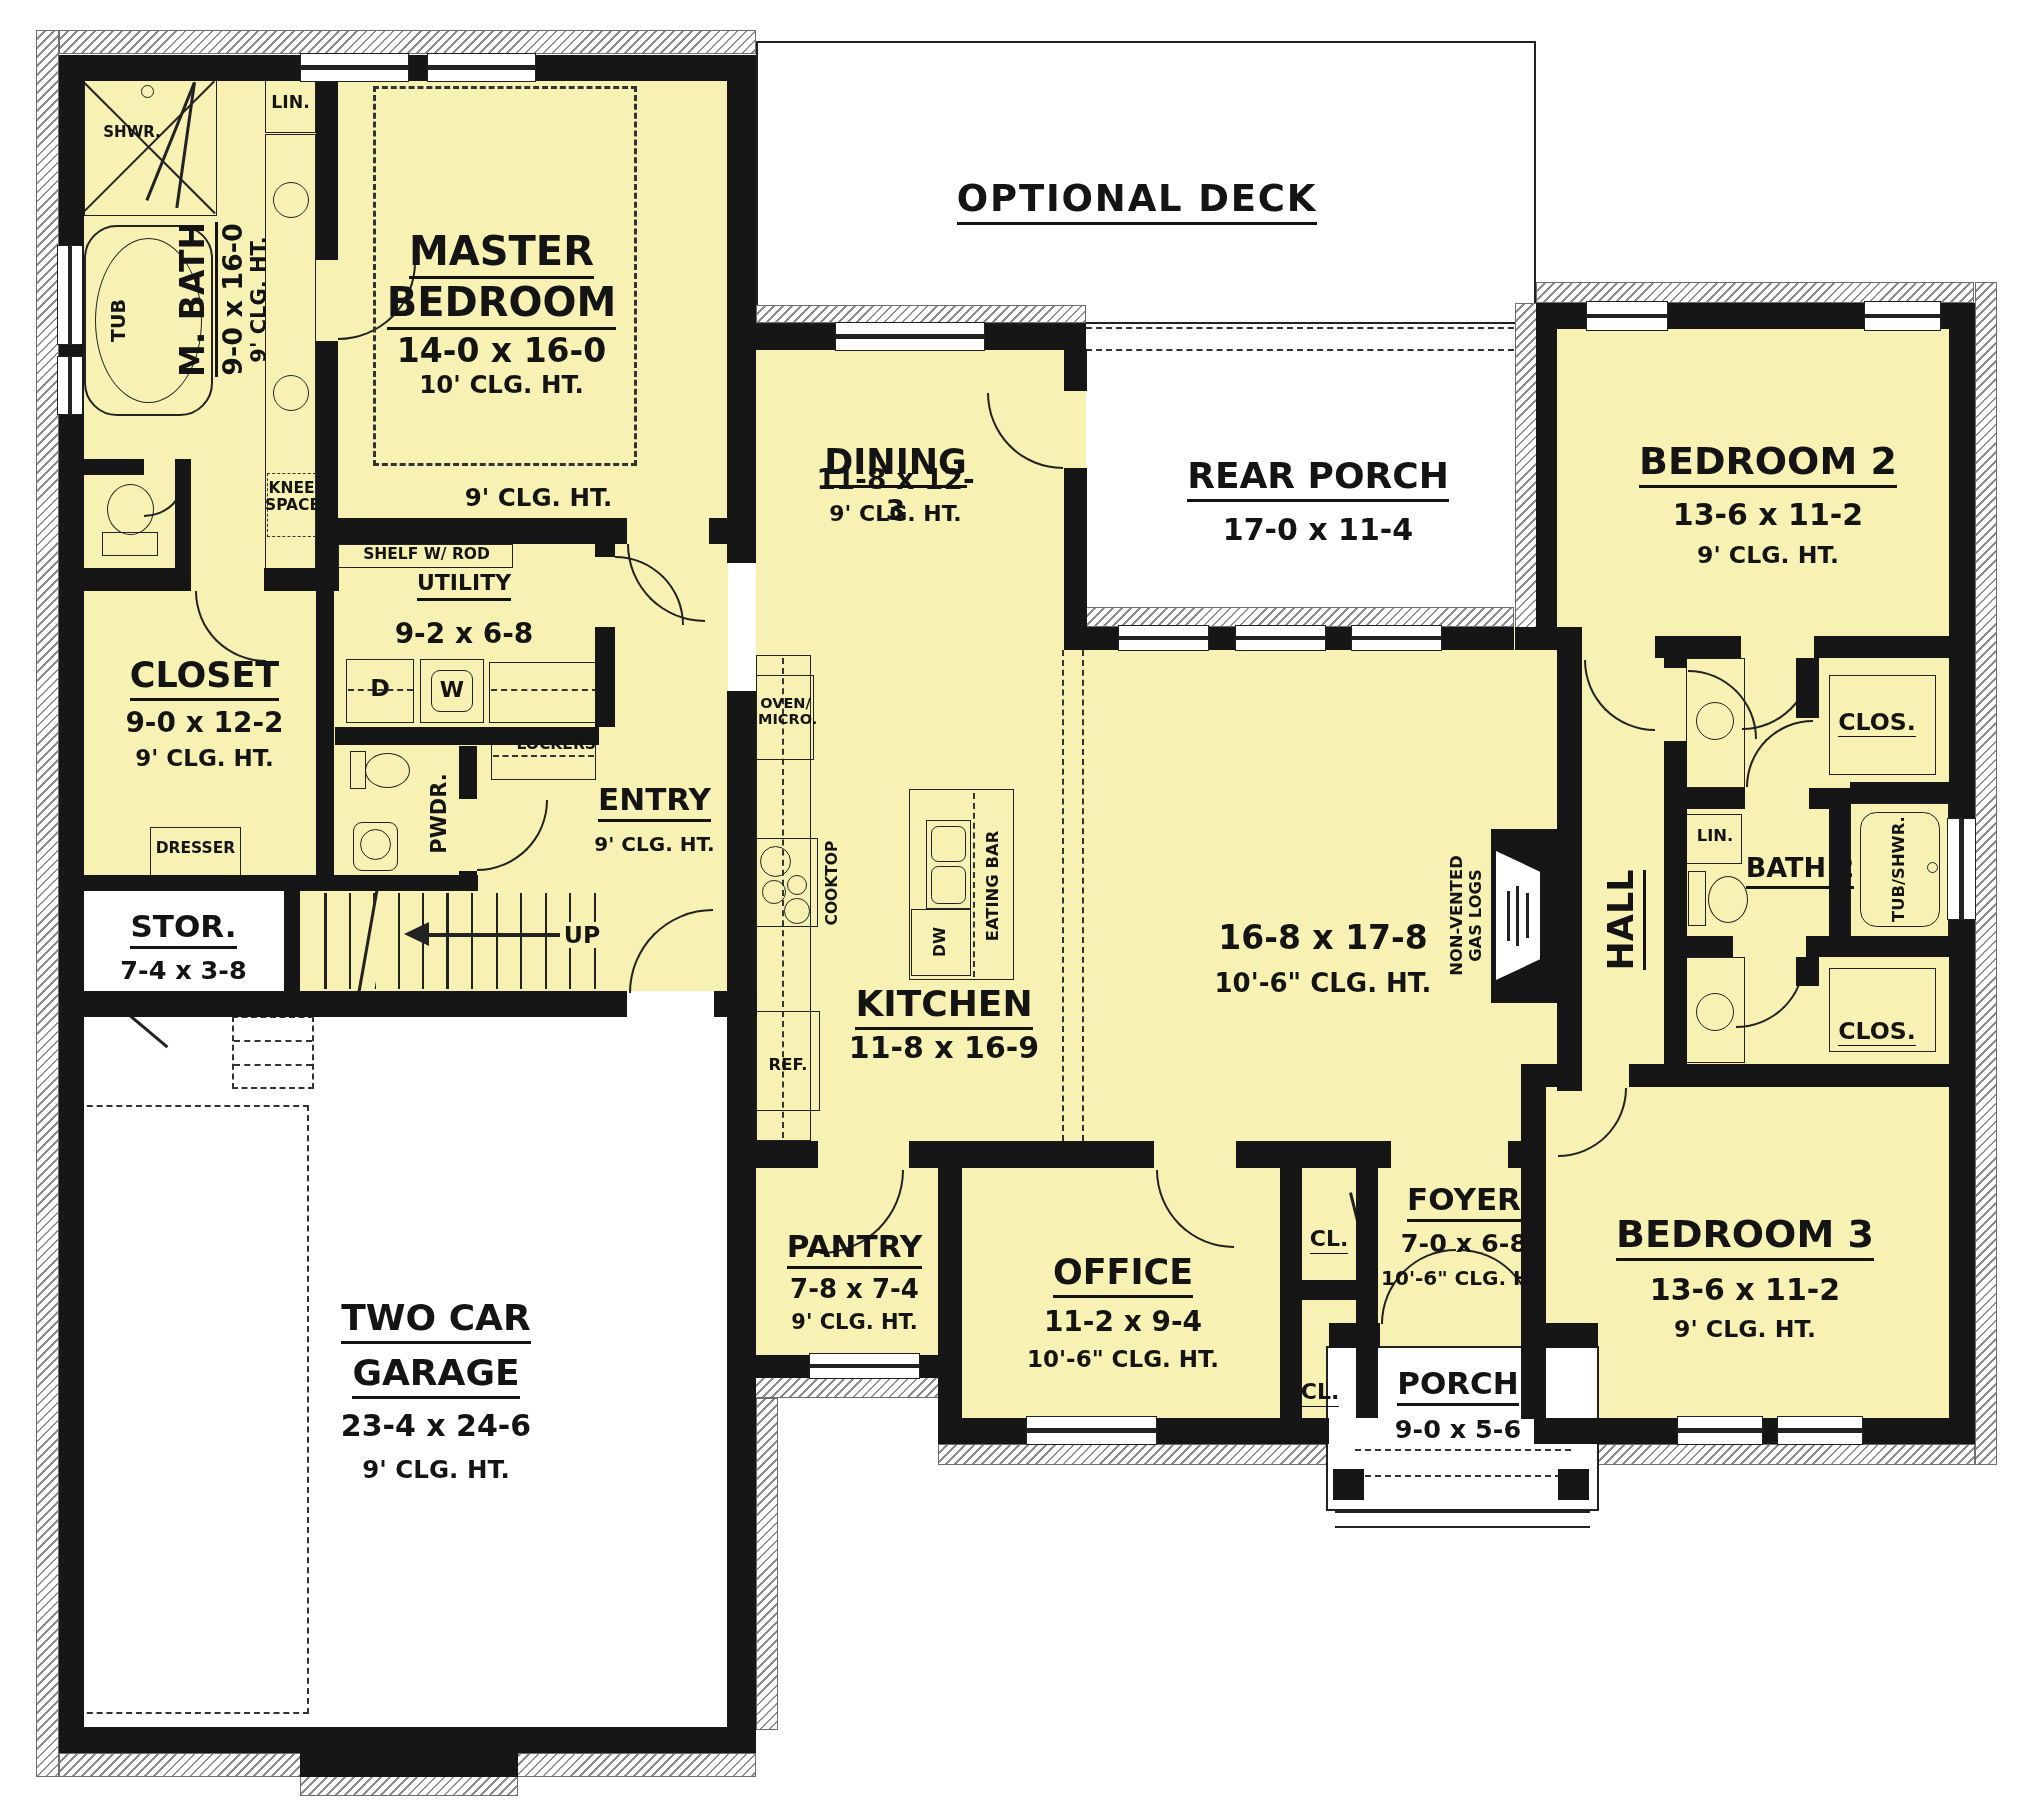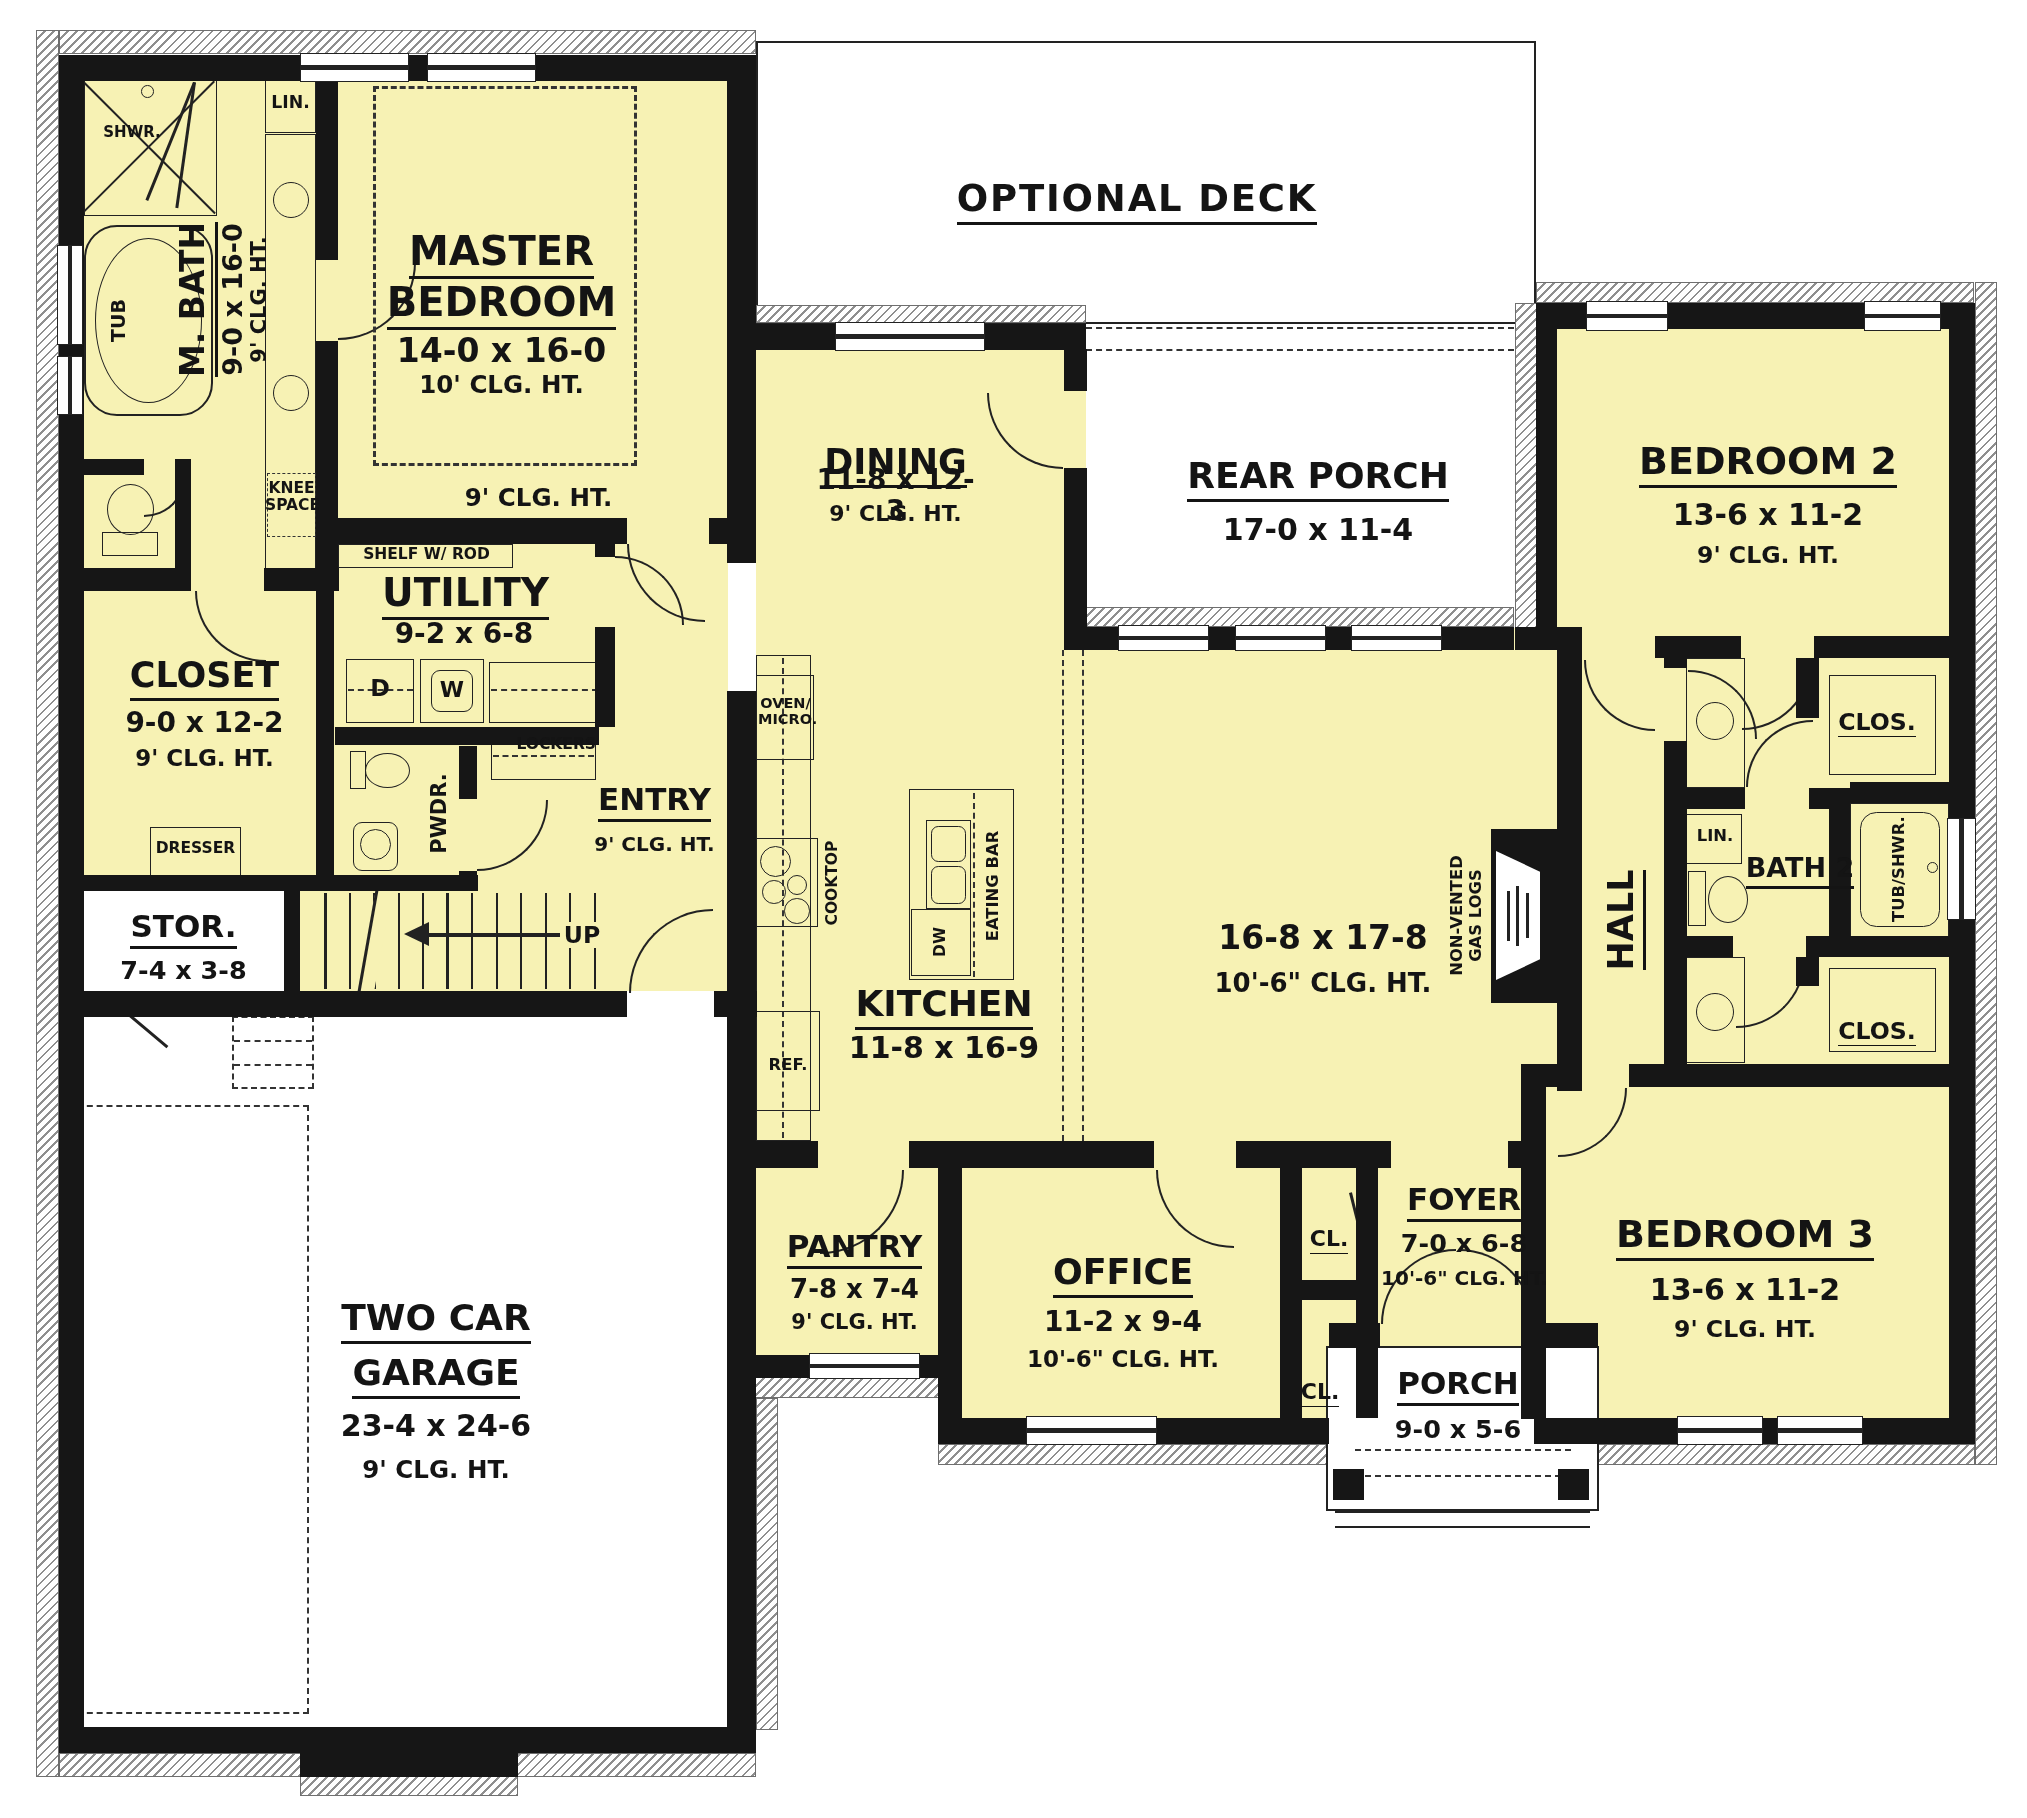--- a/index.html
+++ b/index.html
@@ -277,21 +277,21 @@
     <span style="font-size:21px;">9' CLG. HT.</span>
   </div>
 
   <div class="t" style="left:107px;top:656px;width:195px;font-size:35px;"><span class="ul">CLOSET</span></div>
   <div class="t" style="left:107px;top:707px;width:195px;font-size:28px;">9-0 x 12-2</div>
   <div class="t" style="left:107px;top:746px;width:195px;font-size:23px;">9' CLG. HT.</div>
 
   <div class="t" style="left:111px;top:909px;width:145px;font-size:31px;"><span class="ul">STOR.</span></div>
   <div class="t" style="left:111px;top:956px;width:145px;font-size:25.5px;">7-4 x 3-8</div>
 
-  <div class="t" style="left:382px;top:571px;width:164px;font-size:39px;"><span class="ul">UTILITY</span></div>
+  <div class="t" style="left:382px;top:571px;width:164px;font-size:22px;"><span class="ul">UTILITY</span></div>
   <div class="t" style="left:382px;top:618px;width:164px;font-size:28px;">9-2 x 6-8</div>
 
   <div class="t" style="left:582px;top:782px;width:145px;font-size:31px;"><span class="ul">ENTRY</span></div>
   <div class="t" style="left:582px;top:833px;width:145px;font-size:20px;">9' CLG. HT.</div>
 
   <div class="t" style="left:327px;top:1298px;width:218px;font-size:36px;"><span class="ul">TWO CAR</span></div>
   <div class="t" style="left:327px;top:1353px;width:218px;font-size:36px;"><span class="ul">GARAGE</span></div>
   <div class="t" style="left:327px;top:1409px;width:218px;font-size:30px;">23-4 x 24-6</div>
   <div class="t" style="left:327px;top:1456px;width:218px;font-size:24.5px;">9' CLG. HT.</div>
 

